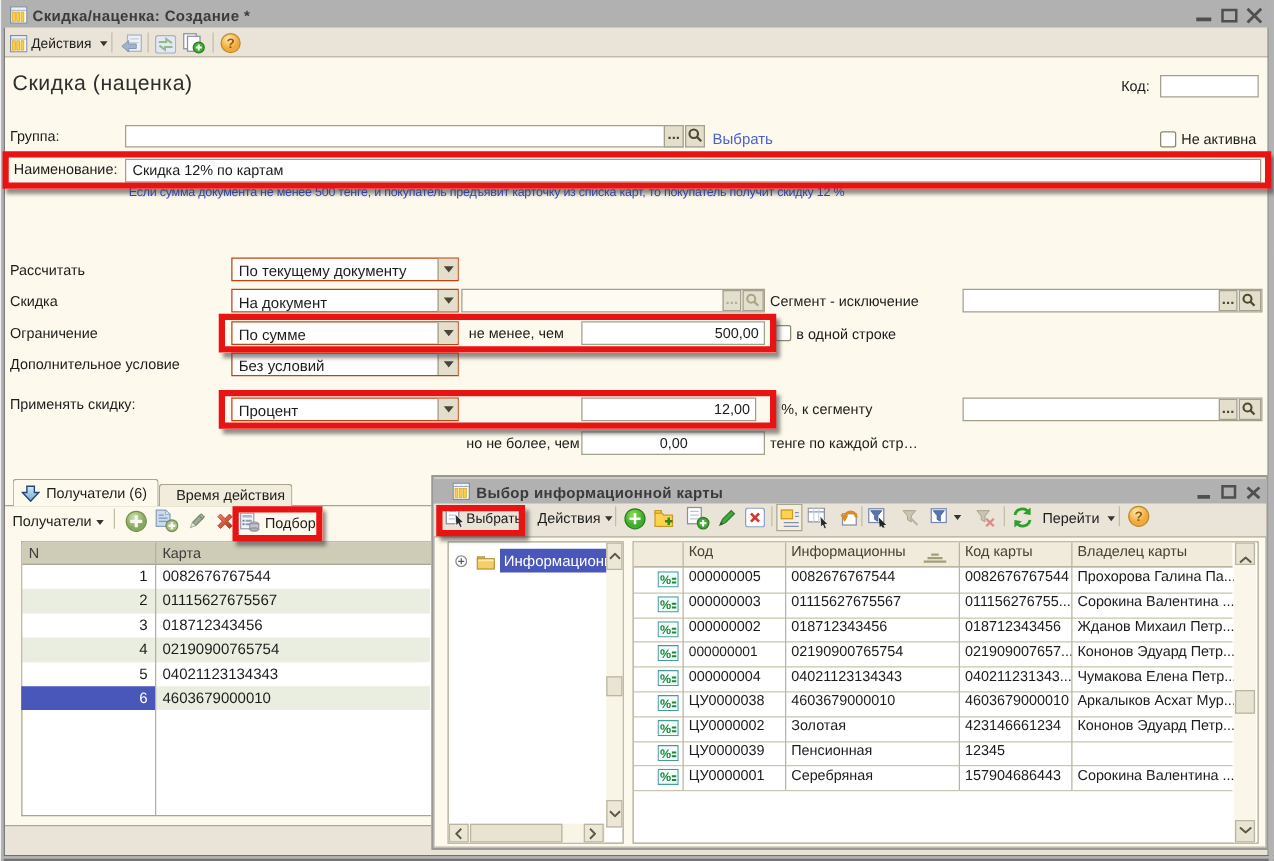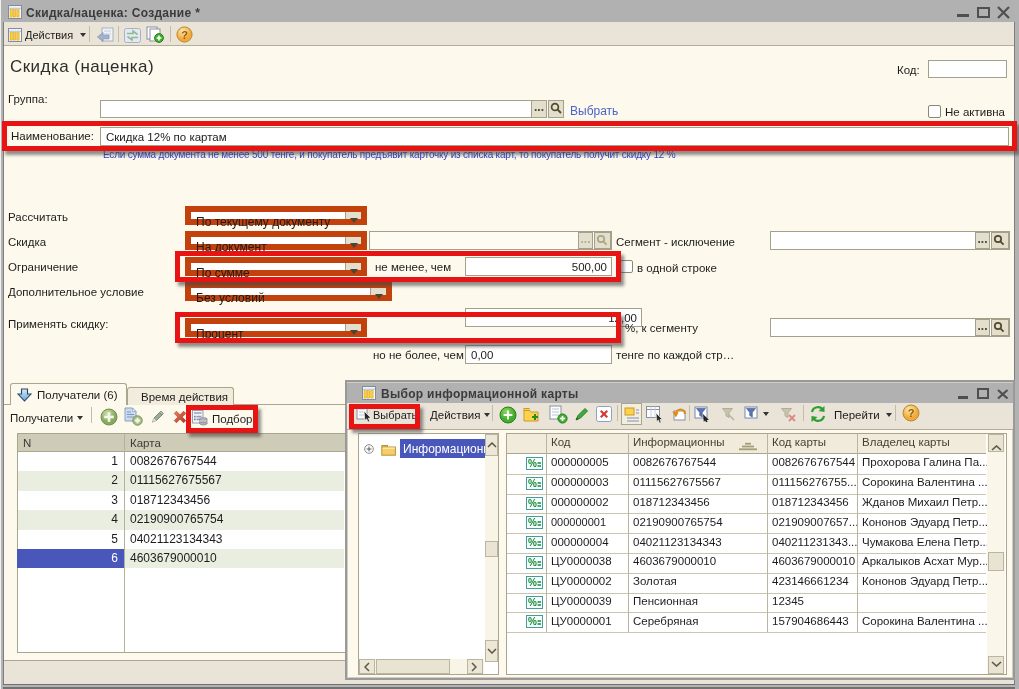--- a/index.html
+++ b/index.html
@@ -1,20 +1,20 @@
 <!DOCTYPE html>
 <html><head><meta charset="utf-8"><style>
 *{margin:0;padding:0;box-sizing:border-box}
 html,body{width:1019px;height:689px;overflow:hidden}
 body{font-family:"Liberation Sans",sans-serif;font-size:11px;color:#1c1c1c;background:#b0b0b0;position:relative}
 .abs{position:absolute}
 .lbl{position:absolute;font-size:11.5px;color:#1c1c1c;white-space:nowrap}
 .inp{position:absolute;background:#fff;border:1px solid #a3a08b}
 .txt{padding:3px 0 0 5px;font-size:11.5px;white-space:nowrap}
-.dd{position:absolute;background:#fff;border:6px solid #c2410c}
+.dd{position:absolute;background:#fff;border:1px solid #c2410c}
 .dd .t{position:absolute;left:5px;top:3px;font-size:12px;white-space:nowrap}
 .dd .a{position:absolute;right:0;top:0;bottom:0;width:16px;background:#e4dfcc;border-left:1px solid #a3a08b}
 .dd .a:after{content:"";position:absolute;left:4px;top:6px;border:4px solid transparent;border-top:5px solid #4a4636}
 .bt3{position:absolute;background:#e4dfcc;border:1px solid #a3a08b;text-align:center;font-size:12px;font-weight:bold;line-height:13px;color:#4a4632}
 .red{position:absolute;border:5px solid #e81313;box-shadow:3px 4px 3px rgba(70,70,70,.6);z-index:30}
 .blue{color:#3a50a8}
 .ck{position:absolute;width:13px;height:13px;background:#fff;border:1px solid #8a8773;border-radius:2px}
 .tbl-hdr{position:absolute;background:#cecbb6;border-bottom:1px solid #aaa691}
 .sep{position:absolute;width:1px;background:#c2bda7;top:4px;height:16px}
 .titlebar{position:absolute;background:#b1b1b1;color:#3b3b3b;font-weight:bold}
@@ -113,21 +113,21 @@
 <div class="abs" style="left:0;top:0;width:1px;height:689px;background:#f0f0f0"></div>
 <div class="abs" style="left:1px;top:0;width:2px;height:689px;background:#b2b2b2"></div>
 <div class="abs" style="left:3px;top:22px;width:1px;height:662px;background:#7e7e7e"></div>
 <div class="abs" style="left:1014px;top:22px;width:1px;height:662px;background:#7e7e7e"></div>
 <div class="abs" style="left:1015px;top:0;width:4px;height:689px;background:#b2b2b2"></div>
 
 <div class="abs" style="left:10px;top:57px;font-size:17px;letter-spacing:.45px;color:#2e2e2e">Скидка (наценка)</div>
 <div class="lbl" style="left:897px;top:64px">Код:</div>
 <div class="inp" style="left:928px;top:60px;width:79px;height:18px"></div>
 
-<div class="lbl" style="left:8px;top:93px">Группа:</div>
+<div class="lbl" style="left:8px;top:104px">Группа:</div>
 <div class="inp" style="left:100px;top:100px;width:447px;height:18px"></div>
 <div class="bt3" style="left:531px;top:100px;width:16px;height:18px">...</div>
 <div class="abs" style="left:548px;top:100px;width:16px;height:18px;background:#e4dfcc;border:1px solid #a3a08b">
     <svg width="14" height="16">
       <circle cx="6" cy="6" r="3.4" fill="none" stroke="#4f4a2e" stroke-width="1.7"></circle>
       <line x1="8.5" y1="8.5" x2="12" y2="12" stroke="#4f4a2e" stroke-width="1.8"></line>
     </svg>
   </div>
 <div class="lbl blue" style="left:570px;top:104px;font-size:12px;color:#4a63cc">Выбрать</div>
 <div class="ck" style="left:928px;top:105px"></div>
@@ -176,47 +176,47 @@
   </div>
 <div class="lbl" style="left:375px;top:261px">не менее, чем</div>
 <div class="inp" style="left:465px;top:257px;width:147px;height:19px">
     <div class="txt" style="text-align:right;padding-right:4px">500,00</div>
   </div>
 <div class="red" style="left:175px;top:251px;width:446px;height:31px"></div>
 <div class="ck" style="left:620px;top:260px"></div>
 <div class="lbl" style="left:637px;top:262px">в одной строке</div>
 
 <div class="lbl" style="left:8px;top:286px">Дополнительное условие</div>
-<div class="dd" style="left:185px;top:282px;width:207px;height:19px">
+<div class="dd" style="left:185px;top:282px;width:182px;height:19px">
     <div class="t">Без условий</div>
     <div class="a"></div>
   </div>
 
 <div class="lbl" style="left:8px;top:318px">Применять скидку:</div>
 <div class="dd" style="left:185px;top:318px;width:182px;height:19px">
     <div class="t">Процент</div>
     <div class="a"></div>
   </div>
-<div class="inp" style="left:465px;top:308px;width:177px;height:19px">
+<div class="inp" style="left:465px;top:318px;width:140px;height:19px">
     <div class="txt" style="text-align:right;padding-right:4px">12,00</div>
   </div>
 <div class="red" style="left:175px;top:312px;width:446px;height:31px"></div>
 <div class="lbl" style="left:625px;top:322px">%, к сегменту</div>
 <div class="inp" style="left:770px;top:318px;width:240px;height:19px"></div>
 <div class="bt3" style="left:975px;top:319px;width:15px;height:17px">...</div>
 <div class="abs" style="left:991px;top:319px;width:18px;height:17px;background:#e4dfcc;border:1px solid #a3a08b">
     <svg width="15" height="15">
       <circle cx="6" cy="6" r="3.2" fill="none" stroke="#4f4a2e" stroke-width="1.7"></circle>
       <line x1="8.3" y1="8.3" x2="11.6" y2="11.6" stroke="#4f4a2e" stroke-width="1.8"></line>
     </svg>
   </div>
 
 <div class="lbl" style="left:373px;top:349px">но не более, чем</div>
 <div class="inp" style="left:465px;top:345px;width:147px;height:19px">
-    <div class="txt" style="text-align:left;padding-right:4px">0,00</div>
+    <div class="txt" style="text-align:center;padding-right:4px">0,00</div>
   </div>
 <div class="lbl" style="left:616px;top:349px">тенге по каждой стр…</div>
 
 <div class="abs" style="left:4px;top:404px;width:341px;height:1px;background:#a9a58e"></div>
 <div class="abs" style="left:10px;top:383px;width:117px;height:22px;background:#fdf9ec;border:1px solid #a9a58e;border-bottom:none;border-radius:3px 3px 0 0"></div>
 <div class="abs" style="left:127px;top:387px;width:107px;height:18px;background:#f1ecdc;border:1px solid #a9a58e;border-bottom:none;border-radius:3px 3px 0 0"></div>
 <div class="abs" style="left:17px;top:388px">
     <svg width="15" height="14">
       <defs>
         <linearGradient id="tbar" x1="0" y1="0" x2="0" y2="1">

